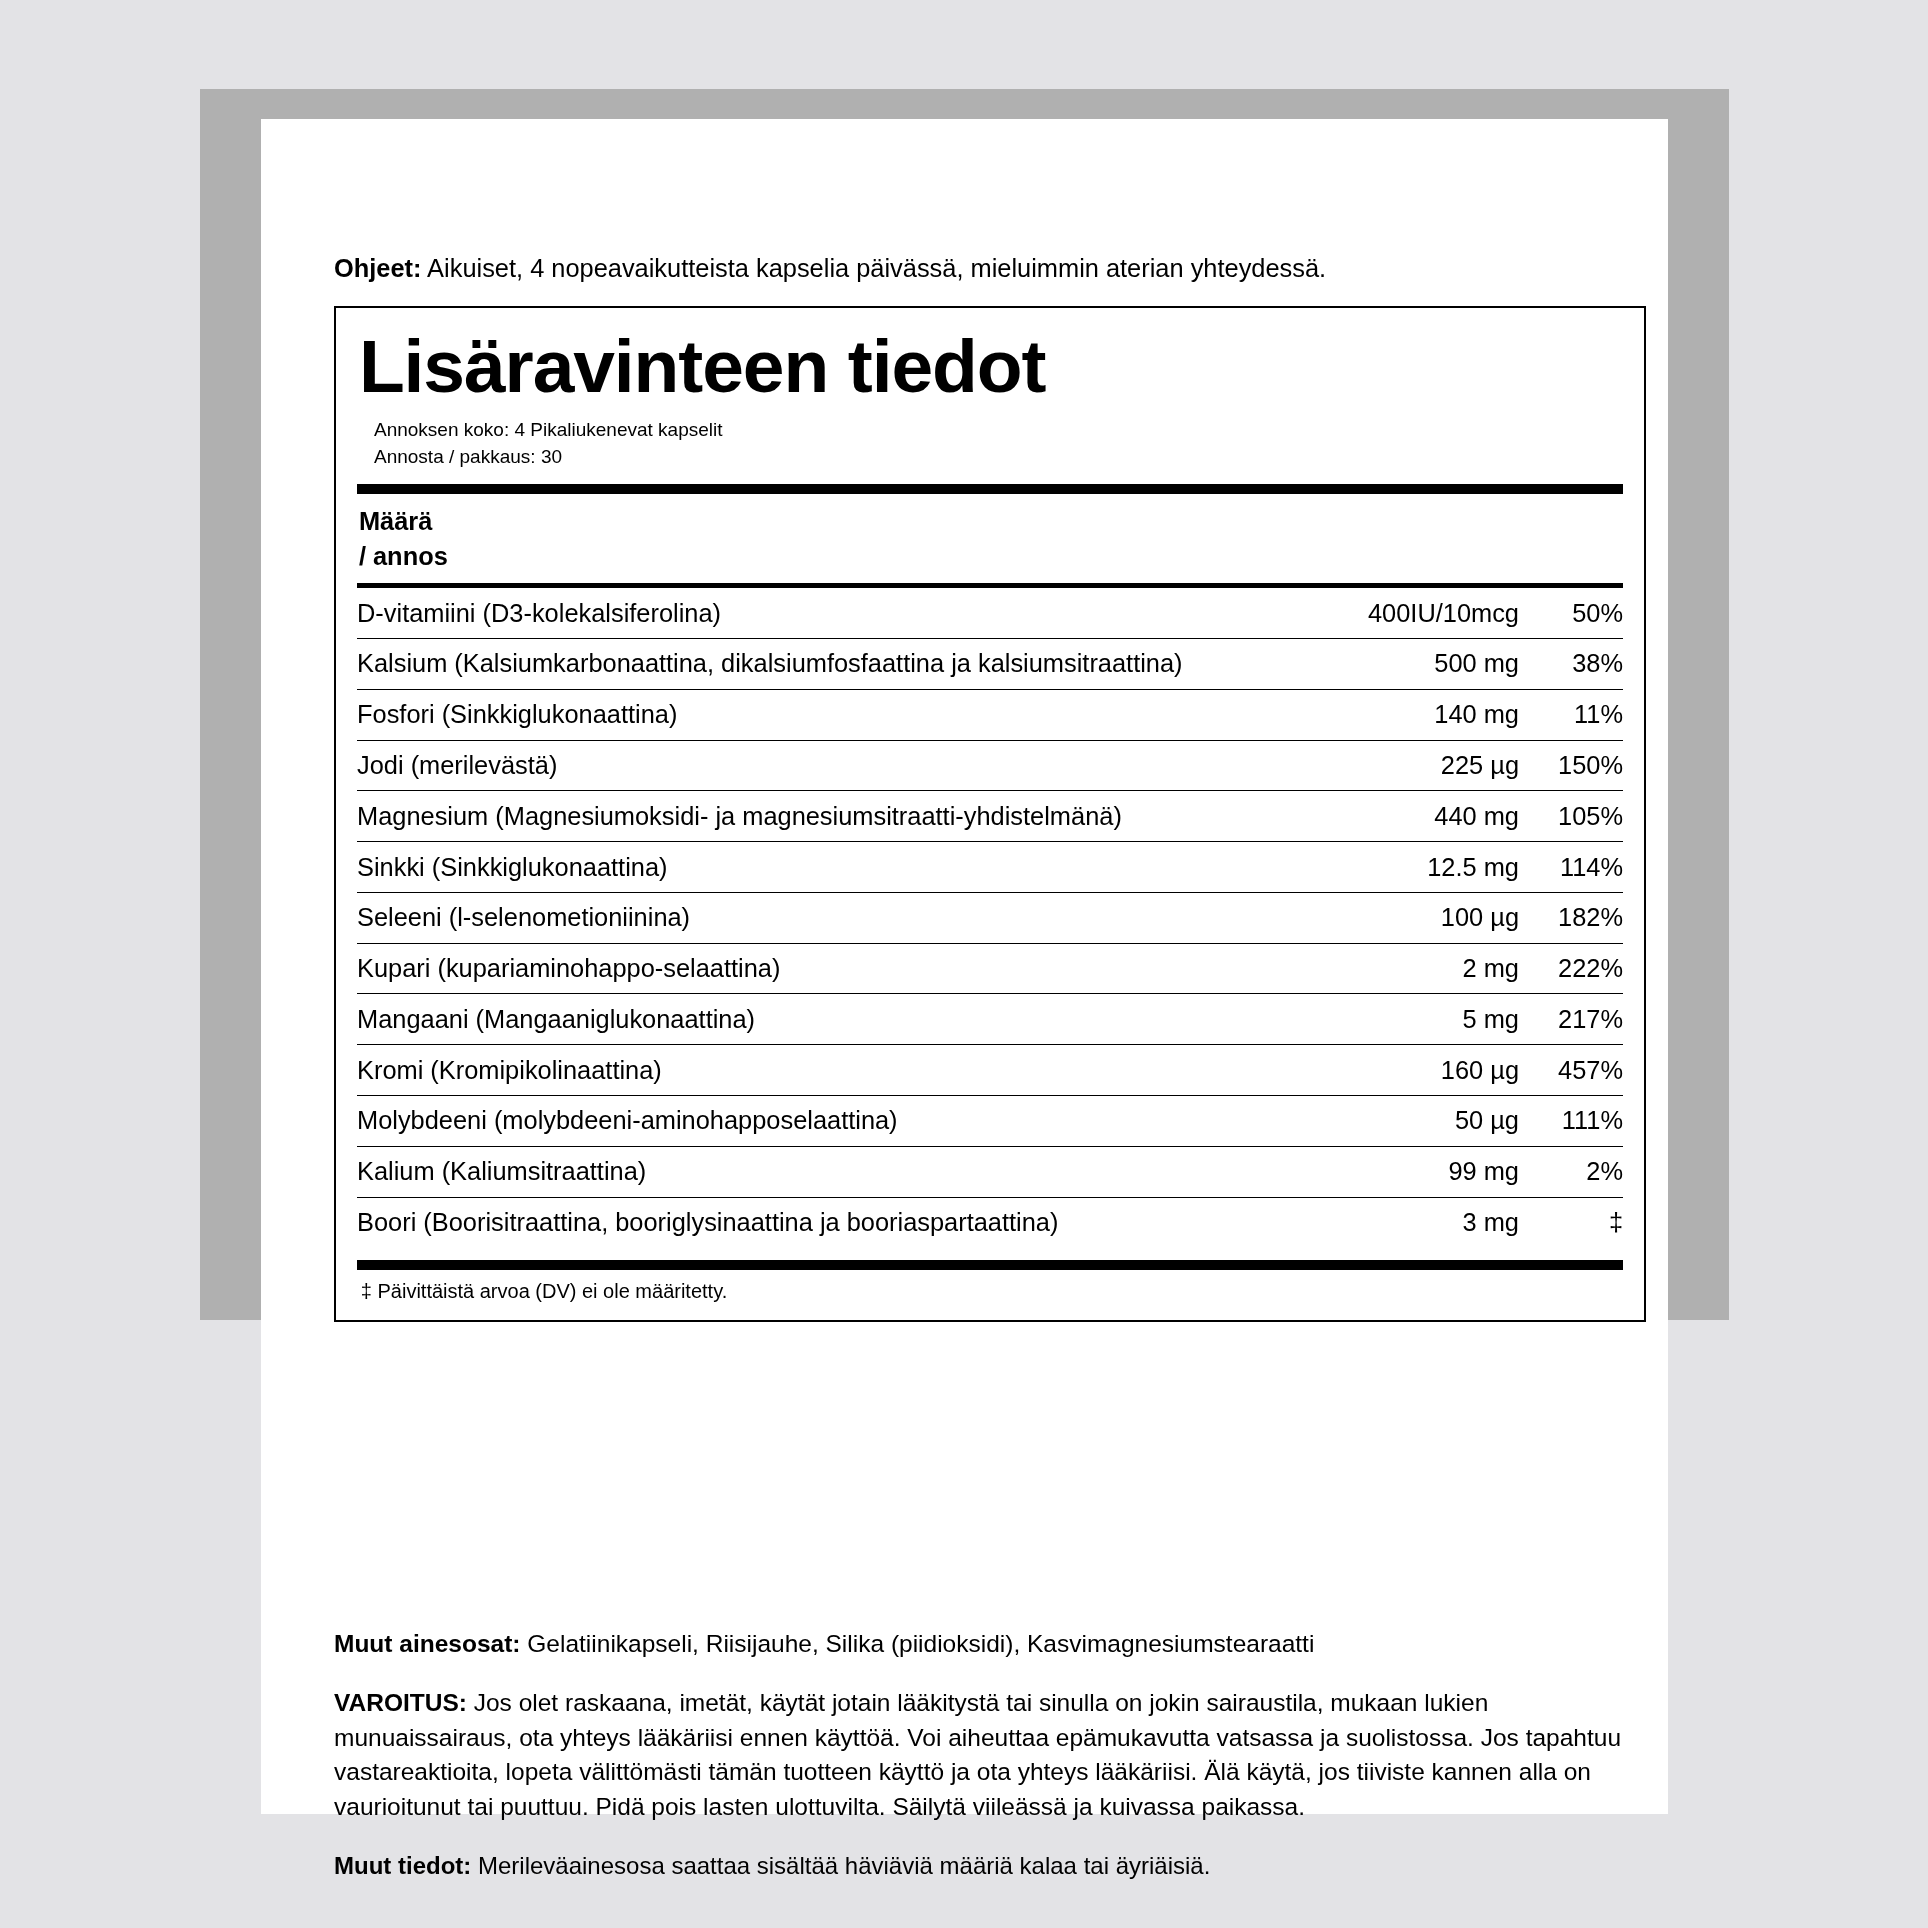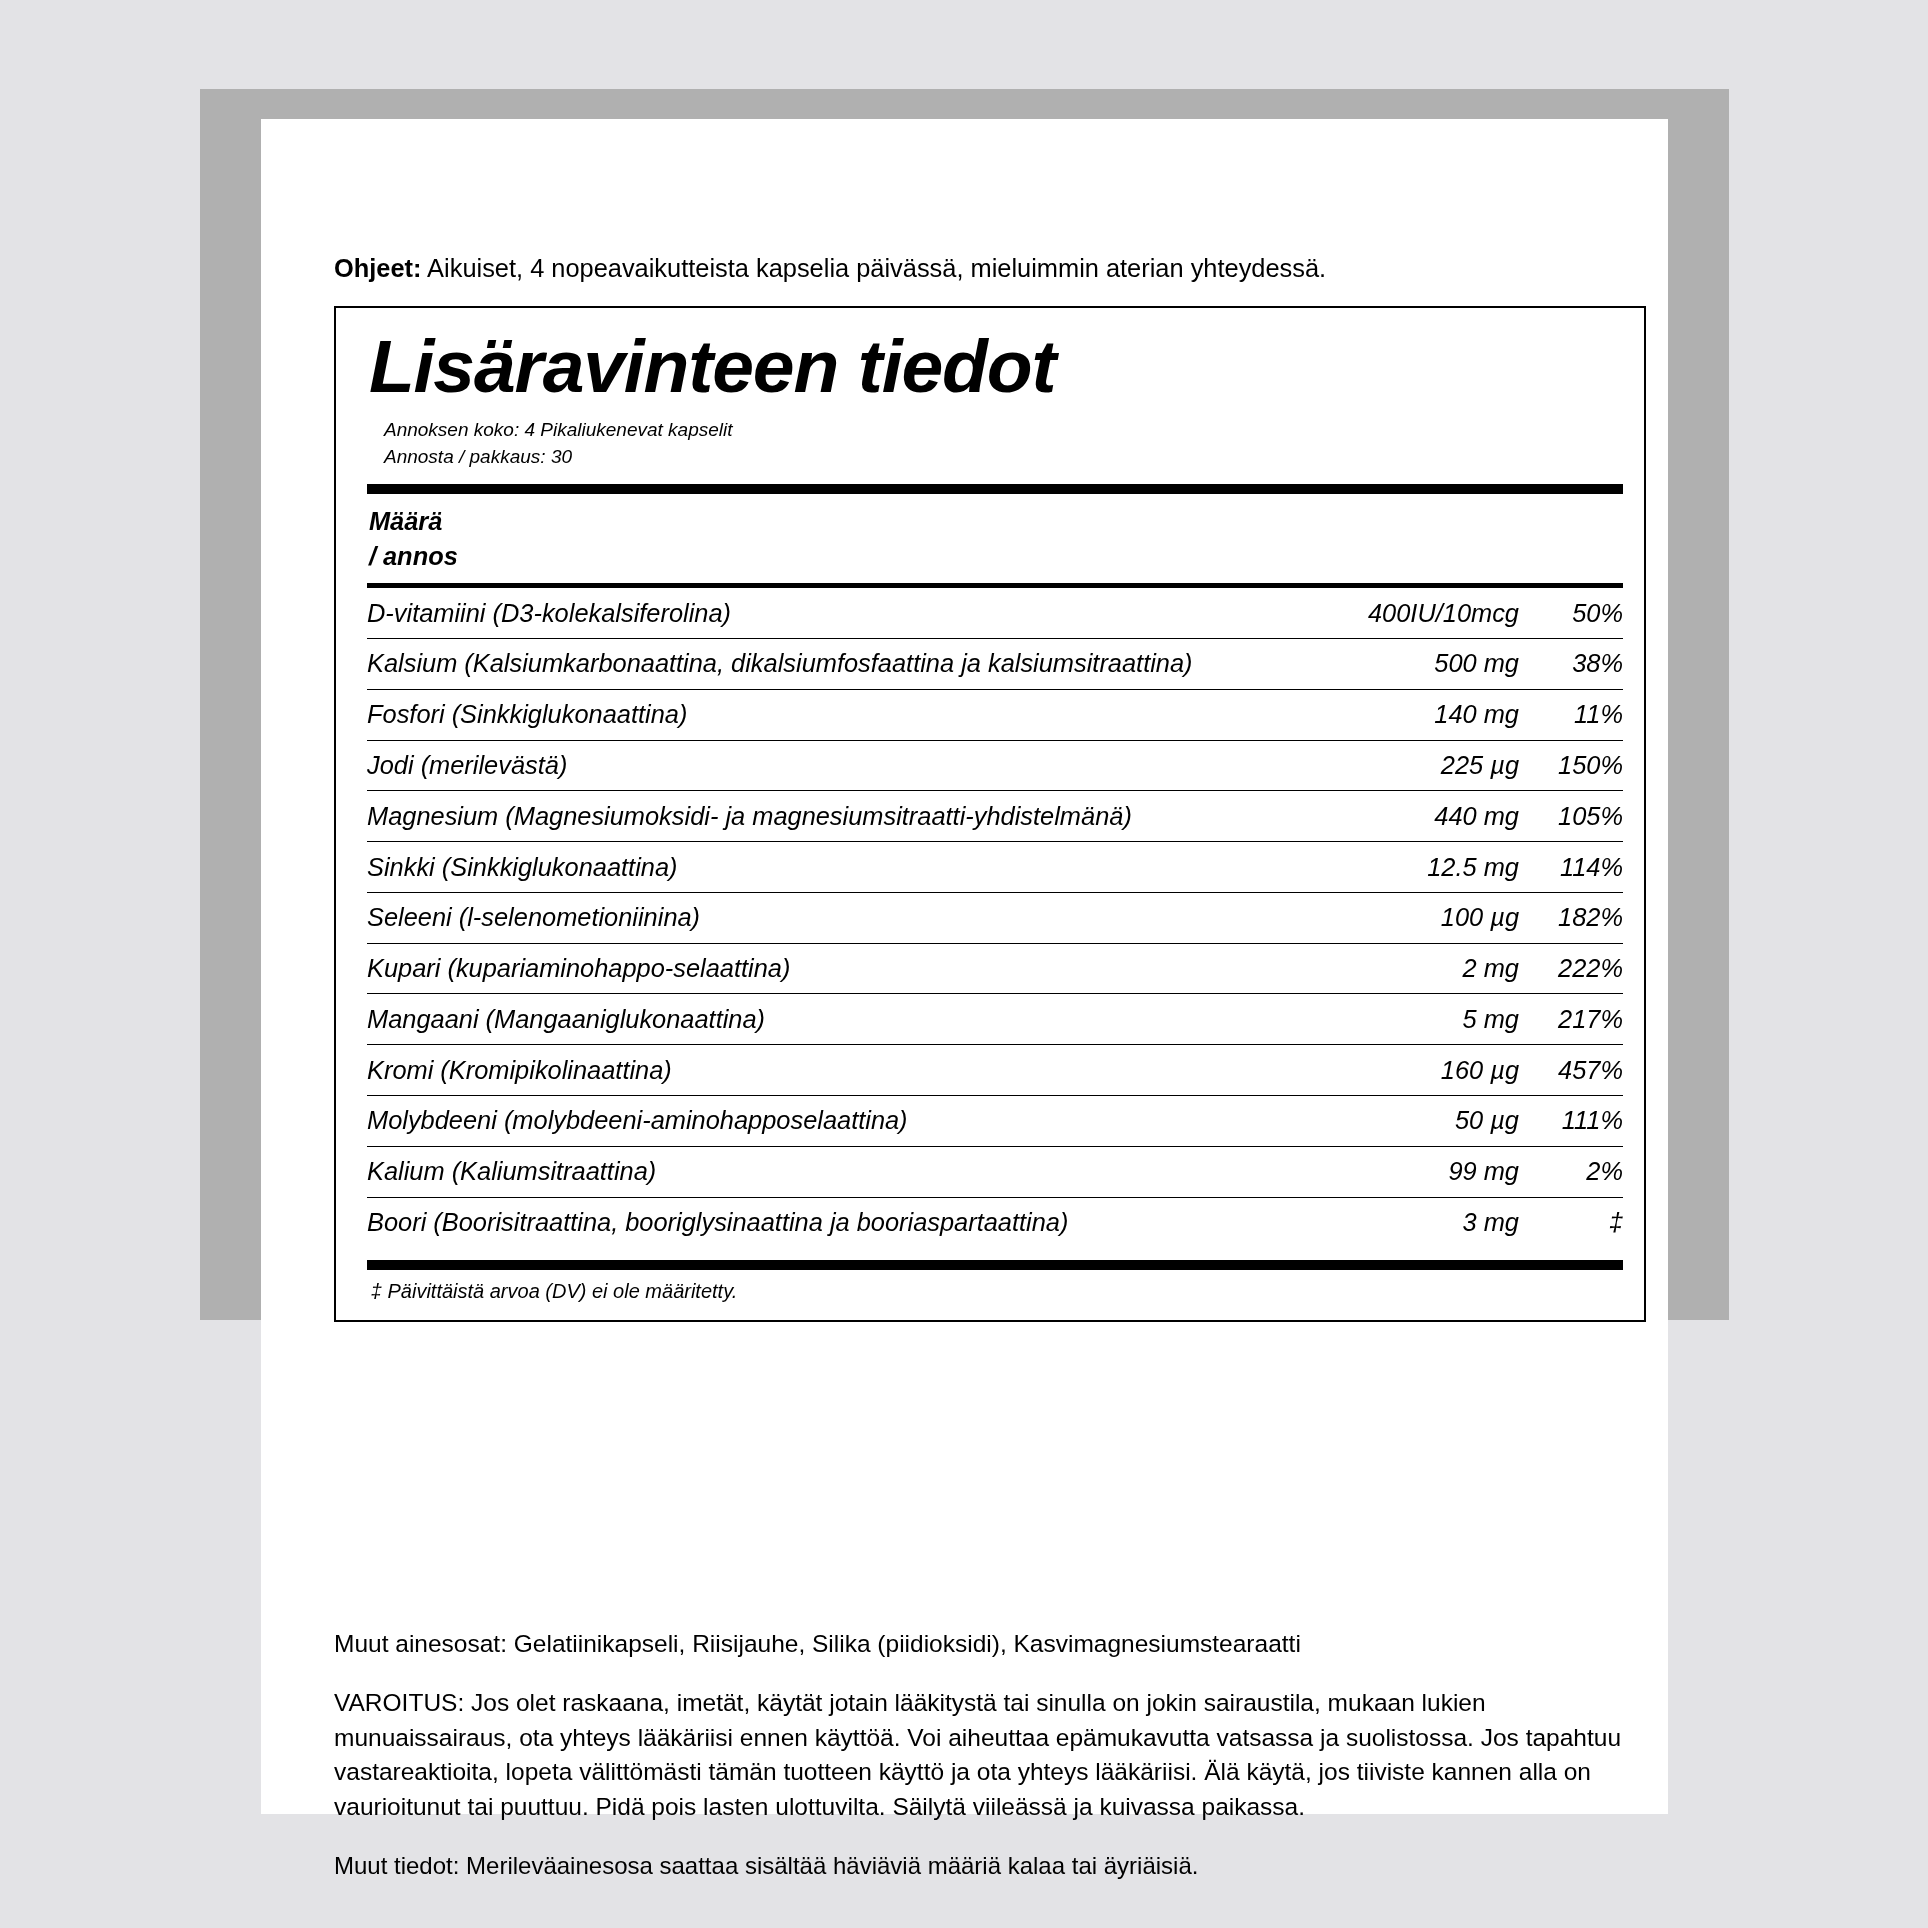--- a/index.html
+++ b/index.html
@@ -49,22 +49,21 @@
   }
 
   .facts-box {
     position: absolute;
     left: 73px;
     top: 187px;
     width: 1312px;
     box-sizing: border-box;
     border: 2.8px solid #000;
     background: #fff;
-    padding: 13px 21px 17px 31px;
-    font-style: italic;
+    padding: 13px 21px 17px 21px;
   }
 
   .facts-title {
     font-size: 75px;
     font-weight: bold;
     letter-spacing: -1.1px;
     line-height: 1.06;
     margin: 5.6px 0 11.3px 1.9px;
     font-family: "Liberation Sans", sans-serif;
     color: #000;
@@ -151,21 +150,21 @@
   }
   .warning {
     font-size: 24.5px;
     line-height: 1.42;
     margin-bottom: 24.5px;
   }
   .other-info {
     font-size: 24px;
     line-height: 1.4;
   }
-  .bold { font-weight: normal; }
+  .bold { font-weight: bold; }
 </style>
 </head>
 <body>
 
 <div class="outer-frame">
   <div class="inner-panel">
 
     <div class="directions">
       <span class="lead">Ohjeet:</span><span> Aikuiset, 4 nopeavaikutteista kapselia päivässä, mieluimmin aterian yhteydessä.</span>
     </div>

